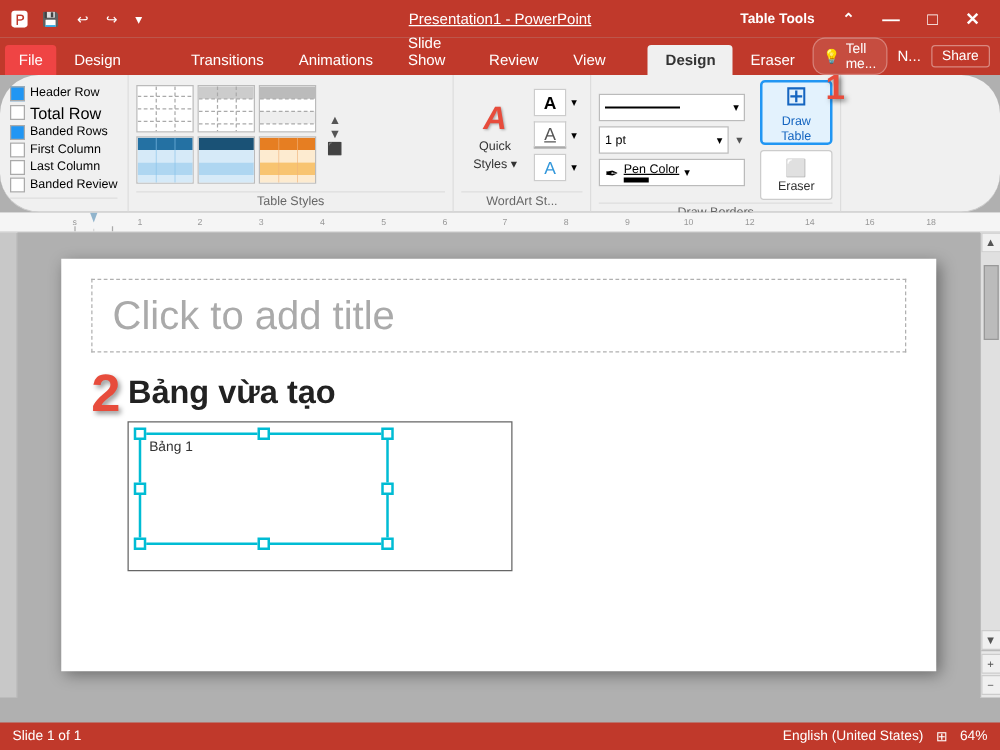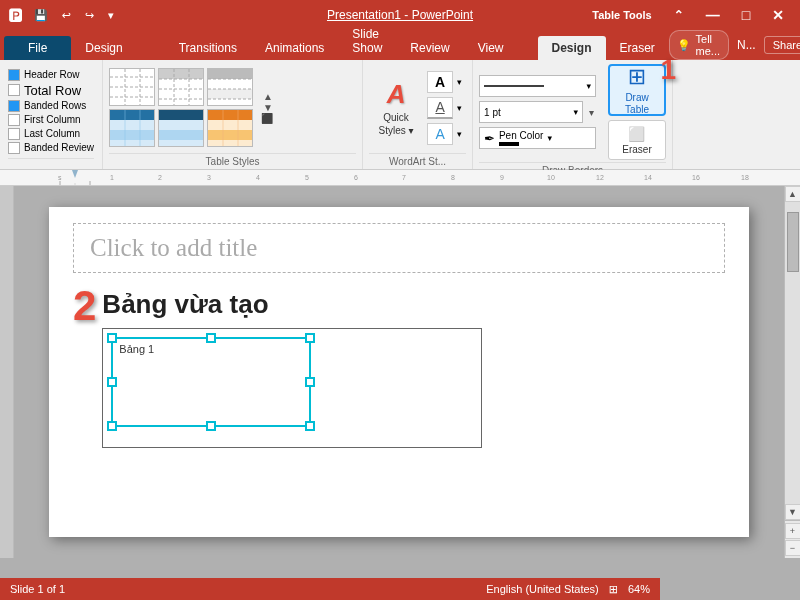--- a/index.html
+++ b/index.html
@@ -45,20 +45,21 @@
       font-weight: 600;
     }
 
     
     #ribbon {
       height: 110px;
       background: #f0f0f0;
       border-bottom: 1px solid #ccc;
       display: flex;
       align-items: stretch;
+      border-radius: 31px;
     }
 
     .ribbon-section {
       display: flex;
       flex-direction: column;
       border-right: 1px solid #ddd;
       padding: 4px 6px 2px 6px;
       min-width: 60px;
     }
     .ribbon-section-label {
@@ -317,21 +318,21 @@
       height: 22px;
       background: #c0392b;
       display: flex;
       align-items: center;
       padding: 0 10px;
       color: white;
       font-size: 11px;
       gap: 10px;
       position: absolute;
       bottom: 0;
-      width: 660px;
+      width: 800px;
     }
 
     
     .quick-styles-btn {
       width: 54px;
       height: 65px;
       display: flex;
       flex-direction: column;
       align-items: center;
       justify-content: center;
@@ -374,21 +375,21 @@
   <div id="title-bar-right">
     <span style="font-size:11px; margin-right:8px;">Table Tools</span>
     <span class="title-btn" style="font-size:12px;">⌃</span>
     <span class="title-btn">—</span>
     <span class="title-btn">□</span>
     <span class="title-btn close-btn">✕</span>
   </div>
 </div>
 
 <div id="ribbon-tabs" style="height:30px; background:#c0392b; display:flex; align-items:flex-end; padding-left:4px;">
-  <div class="ribbon-tab" style="background:#0c4a6e; padding:5px 24px;text-align:center;">File</div>
+  <div class="ribbon-tab" style="background:#ef4444; padding:5px 11px;text-align:center;">File</div>
   <div class="ribbon-tab">Design</div>
   <div class="ribbon-tab"></div>
   <div class="ribbon-tab">Transitions</div>
   <div class="ribbon-tab">Animations</div>
   <div class="ribbon-tab">Slide Show</div>
   <div class="ribbon-tab">Review</div>
   <div class="ribbon-tab">View</div>
   <div class="ribbon-tab table-tools-design" style="margin-left:20px; font-weight:bold;">Design</div>
   <div class="ribbon-tab" style="background:transparent; color:white;">Eraser</div>
   <div style="flex:1; display:flex; align-items:center; justify-content:flex-end; padding-right:8px; gap:8px;">
@@ -549,21 +550,21 @@
             <span style="font-size:10px;">1 pt</span>
             <span style="font-size:9px;">▾</span>
           </div>
           <span style="cursor:pointer; font-size:10px; color:#555; padding:0 2px;">▾</span>
         </div>
 
         <div style="display:flex; align-items:center; gap:4px;">
           <div class="pen-color-btn" style="flex:1;">
             <span style="font-size:13px;">✒</span>
             <div style="display:flex; flex-direction:column; gap:1px;">
-              <span style="font-size:10px;">Pen Color</span>
+              <span style="font-size:10px;text-decoration:underline;">Pen Color</span>
               <div class="pen-color-swatch"></div>
             </div>
             <span style="font-size:9px;">▾</span>
           </div>
         </div>
       </div>
 
       <div class="draw-eraser-btns">
         <div style="position:relative;">
           <div class="draw-table-btn">
@@ -616,32 +617,32 @@
 <div id="main-area" style="display:flex; height:372px;">
 
   <div id="left-panel" style="width:14px; background:#c8c8c8; border-right:1px solid #bbb; display:flex; flex-direction:column; padding:2px 0; overflow:hidden;">
     <span style="font-size:8px; color:#666; writing-mode:vertical-rl; transform:rotate(180deg); padding:2px; white-space:nowrap; overflow:hidden; text-overflow:ellipsis;"></span>
   </div>
 
   <div id="slide-area" style="flex:1; background:#b0b0b0; display:flex; align-items:center; justify-content:center; position:relative; overflow:hidden;">
 
     <div id="slide" style="width:700px; height:330px; background:white; box-shadow:3px 3px 12px rgba(0,0,0,0.4); position:relative; padding:16px 24px;">
 
-      <div style="border:1px dashed #b0b0b0; padding:10px 16px; font-size:25px; color:#aaa; margin-bottom:16px; cursor:text;font-family:Liberation Serif, serif;">Click to add title</div>
+      <div style="border:1px dashed #b0b0b0; padding:10px 16px; font-size:32px; color:#aaa; margin-bottom:16px; cursor:text;">Click to add title</div>
 
       <div style="display:flex; align-items:flex-start; gap:0;">
 
         <div style="margin-right:2px; margin-top:-4px;">
           <span class="badge-2">2</span>
         </div>
 
         <div style="flex:1;">
           <div style="font-size:26px; font-weight:bold; color:#222; margin-bottom:8px;">Bảng vừa tạo</div>
 
-          <div style="border:1px solid #666; padding:8px; width:380px; min-height:120px; background:white;">
+          <div style="border:1px solid #666; padding:8px; width:308px; min-height:120px; background:white;">
             
             <div class="selected-table-wrapper">
               <div class="selected-table">
                 <div class="sel-table-label">Bảng 1</div>
 
                 <div class="handle handle-tl"></div>
                 <div class="handle handle-tm"></div>
                 <div class="handle handle-tr"></div>
                 <div class="handle handle-ml"></div>
                 <div class="handle handle-mr"></div>

